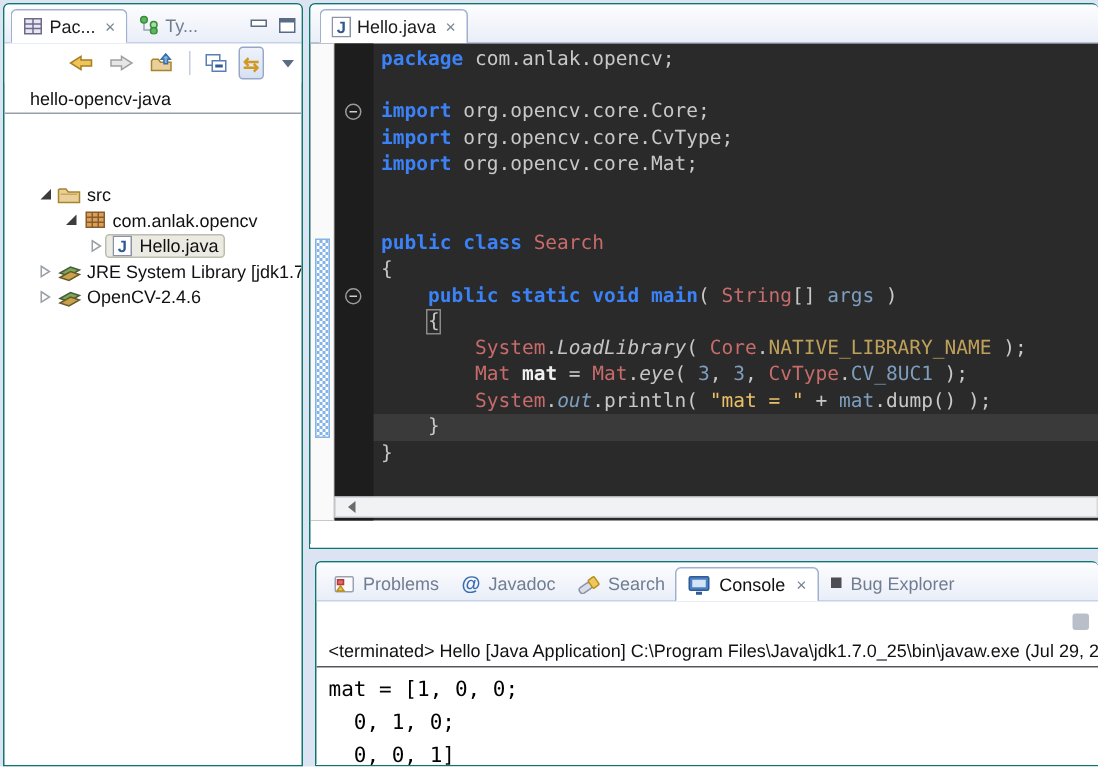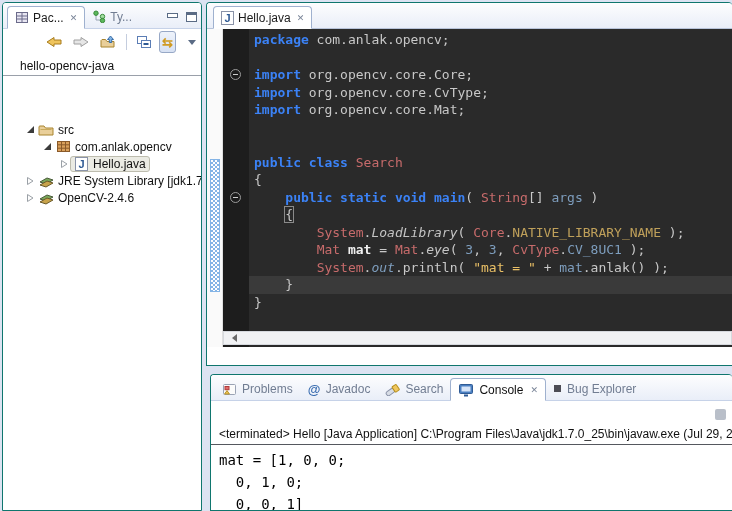--- a/index.html
+++ b/index.html
@@ -264,21 +264,21 @@
         <div class="cl"><span class="c-kw">import</span><span class="c-def"> org.opencv.core.CvType;</span></div>
         <div class="cl"><span class="c-kw">import</span><span class="c-def"> org.opencv.core.Mat;</span></div>
         <div class="cl"></div>
         <div class="cl"></div>
         <div class="cl"><span class="c-kw">public class</span><span class="c-def"> </span><span class="c-cls">Search</span></div>
         <div class="cl"><span class="c-def">{</span></div>
         <div class="cl"><span class="c-def">    </span><span class="c-kw">public static void main</span><span class="c-def">( </span><span class="c-cls">String</span><span class="c-def">[] </span><span class="c-var">args</span><span class="c-def"> )</span></div>
         <div class="cl"><span class="c-def">    </span><span class="c-brk">{</span></div>
         <div class="cl"><span class="c-def">        </span><span class="c-cls">System</span><span class="c-def">.</span><span class="c-sm">LoadLibrary</span><span class="c-def">( </span><span class="c-cls">Core</span><span class="c-def">.</span><span class="c-const">NATIVE_LIBRARY_NAME</span><span class="c-def"> );</span></div>
         <div class="cl"><span class="c-def">        </span><span class="c-cls">Mat</span><span class="c-def"> </span><span class="c-decl">mat</span><span class="c-def"> = </span><span class="c-cls">Mat</span><span class="c-def">.</span><span class="c-sm">eye</span><span class="c-def">( </span><span class="c-var">3</span><span class="c-def">, </span><span class="c-var">3</span><span class="c-def">, </span><span class="c-cls">CvType</span><span class="c-def">.</span><span class="c-var">CV_8UC1</span><span class="c-def"> );</span></div>
-        <div class="cl"><span class="c-def">        </span><span class="c-cls">System</span><span class="c-def">.</span><span class="c-field">out</span><span class="c-def">.println( </span><span class="c-str">"mat = "</span><span class="c-def"> + </span><span class="c-var">mat</span><span class="c-def">.anlak() );</span></div>
+        <div class="cl"><span class="c-def">        </span><span class="c-cls">System</span><span class="c-def">.</span><span class="c-field">out</span><span class="c-def">.println( </span><span class="c-str">"mat = "</span><span class="c-def"> + </span><span class="c-var">mat</span><span class="c-def">.dump() );</span></div>
         <div class="cl hl"><span class="c-def">    }</span></div>
         <div class="cl"><span class="c-def">}</span></div>
       </div>
     <div class="hscroll">
       <div class="scroll-left-arrow"></div>
     </div>
   </div>
 </div>
 
 <div id="consolePanel" class="panel">

